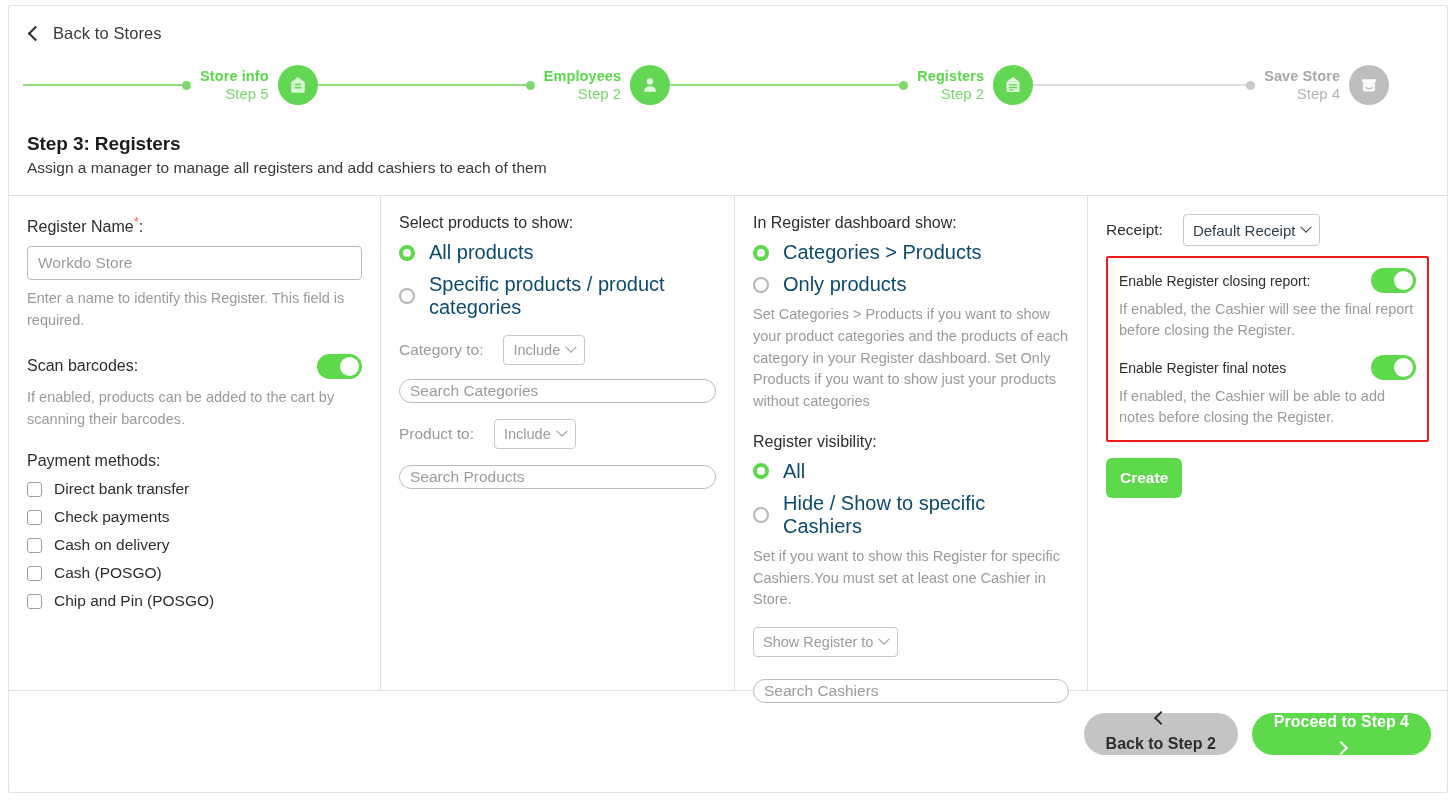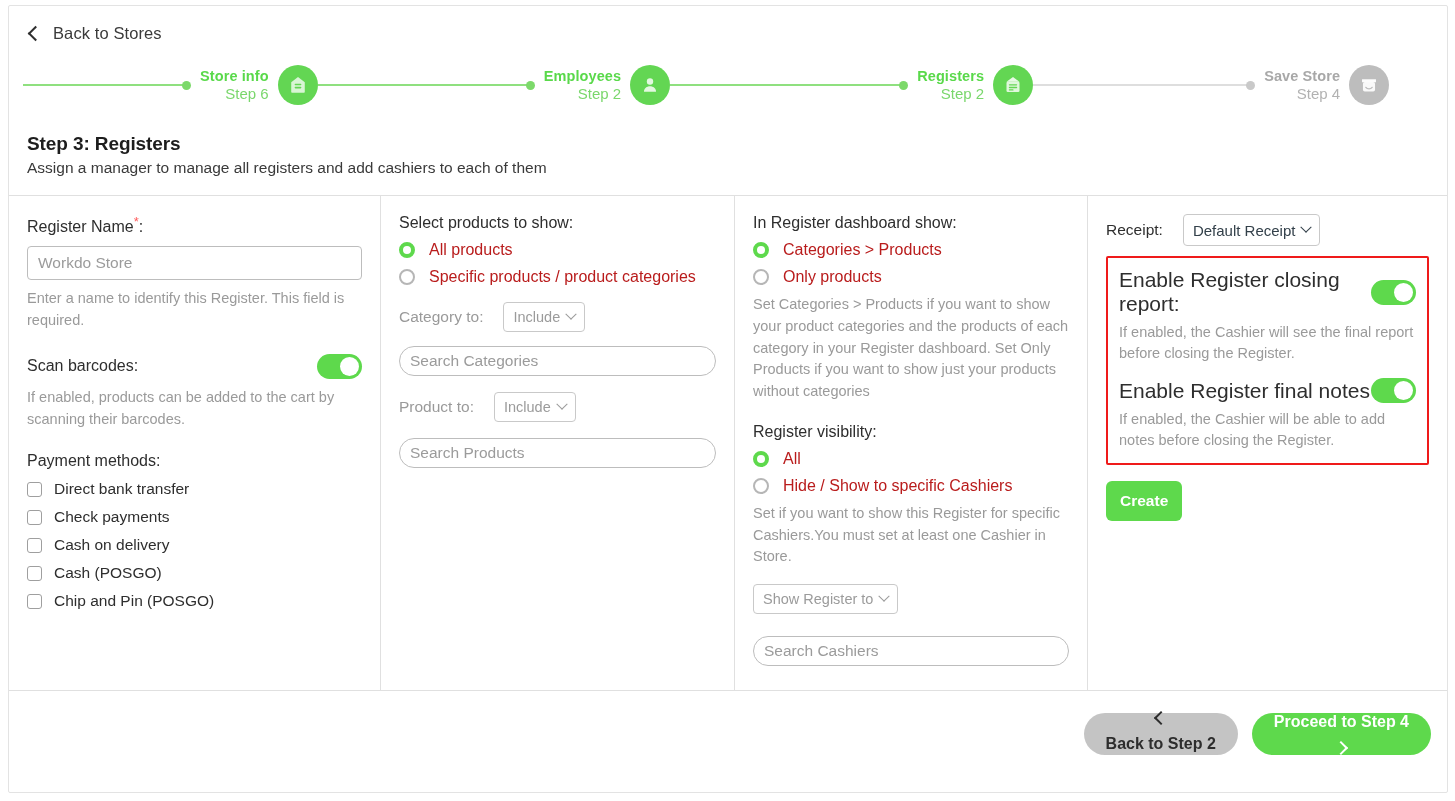--- a/index.html
+++ b/index.html
@@ -69,21 +69,21 @@
 
   .lbl { font-size:16px; color:#2e2e2e; }
   .lbl .req { color:#ff5c5c; font-size:13px; vertical-align:super; }
   .help { font-size:14.5px; color:#9a9a9a; line-height:1.5; margin-top:8px; }
 
   .textinput {
     width:100%; height:34px; border:1px solid #bdbdbd; border-radius:4px;
     padding:0 10px; font-size:15.5px; color:#6f6f6f; margin-top:10px;
     font-family:"Liberation Sans", sans-serif; background:#fff;
   }
-  .textinput.pill { border-radius:18px; height:30px; }
+  .textinput.pill { border-radius:18px; height:24px; }
   .textinput::placeholder { color:#9b9b9b; }
 
   .row-between { display:flex; align-items:center; justify-content:space-between; }
 
   
   .toggle {
     width:45px; height:25px; border-radius:13px; background:#5ed94c;
     position:relative; flex:0 0 auto; cursor:pointer;
   }
   .toggle .knob {
@@ -99,21 +99,21 @@
   }
   .cbrow .cbl { font-size:15.5px; color:#2e2e2e; }
 
   
   .rrow { display:flex; align-items:center; gap:14px; margin-top:9px; }
   .radio {
     width:16px; height:16px; border-radius:50%; border:2px solid #b6b6b6;
     background:#fff; flex:0 0 auto;
   }
   .radio.on { border:4.5px solid #5ed94c; background:#fff; }
-  .rrow .rl { font-size:16px; color:#b91c1c; }
+  .rrow .rl { font-size:20px; color:#0c4a6e; }
 
   
   .inline-row { display:flex; align-items:center; gap:20px; margin-top:16px; }
   .inline-lbl { font-size:15.5px; color:#9a9a9a; }
   .inline-lbl.dark { color:#2e2e2e; }
   .sel {
     border:1px solid #c9c9c9; border-radius:4px; height:30px;
     padding:0 9px; display:inline-flex; align-items:center; gap:7px;
     font-size:14.5px; color:#9b9b9b; background:#fff; cursor:pointer;
   }
@@ -123,21 +123,21 @@
     border-bottom:1.8px solid currentColor; transform:rotate(45deg) translate(-2px,-2px);
   }
 
   .sel-block { margin-top:16px; }
 
   
   .redbox {
     border:2.5px solid #ef1a1a; border-radius:2px;
     padding:10px 11px 12px 11px; margin-top:10px;
   }
-  .tg-title { font-size:21px; color:#2e2e2e; }
+  .tg-title { font-size:14px; color:#2e2e2e; }
   .tg-help { font-size:14.5px; color:#9a9a9a; line-height:1.45; margin-top:6px; }
 
   .btn-create {
     margin-top:16px; background:#5ed94c; color:#fff; border:none; border-radius:6px;
     padding:11px 14px; font-size:15.5px; font-weight:bold; cursor:pointer;
     font-family:"Liberation Sans", sans-serif;
   }
 
   
   .footer {
@@ -172,21 +172,21 @@
     <span class="back-label">Back to Stores</span>
   </div>
 
   <div class="stepper">
 
     <div class="step-seg">
       <div class="seg-line" style="width:160px"></div>
       <div class="seg-dot"></div>
       <div class="step-text">
         <div class="step-title">Store info</div>
-        <div class="step-sub">Step 6</div>
+        <div class="step-sub">Step 5</div>
       </div>
       <div class="step-circle">
         <svg width="22" height="22" viewBox="0 0 24 24" aria-hidden="true">
           <path d="M12 3.2 4.6 9.1v10.2c0 .6.5 1.1 1.1 1.1h12.6c.6 0 1.1-.5 1.1-1.1V9.1L12 3.2z" fill="#ffffff" opacity="0.75"></path>
           <rect x="8.3" y="10.6" width="7.4" height="1.7" rx="0.85" fill="#63d653"></rect>
           <rect x="8.3" y="14.0" width="7.4" height="1.7" rx="0.85" fill="#63d653"></rect>
         </svg>
       </div>
     </div>
 

